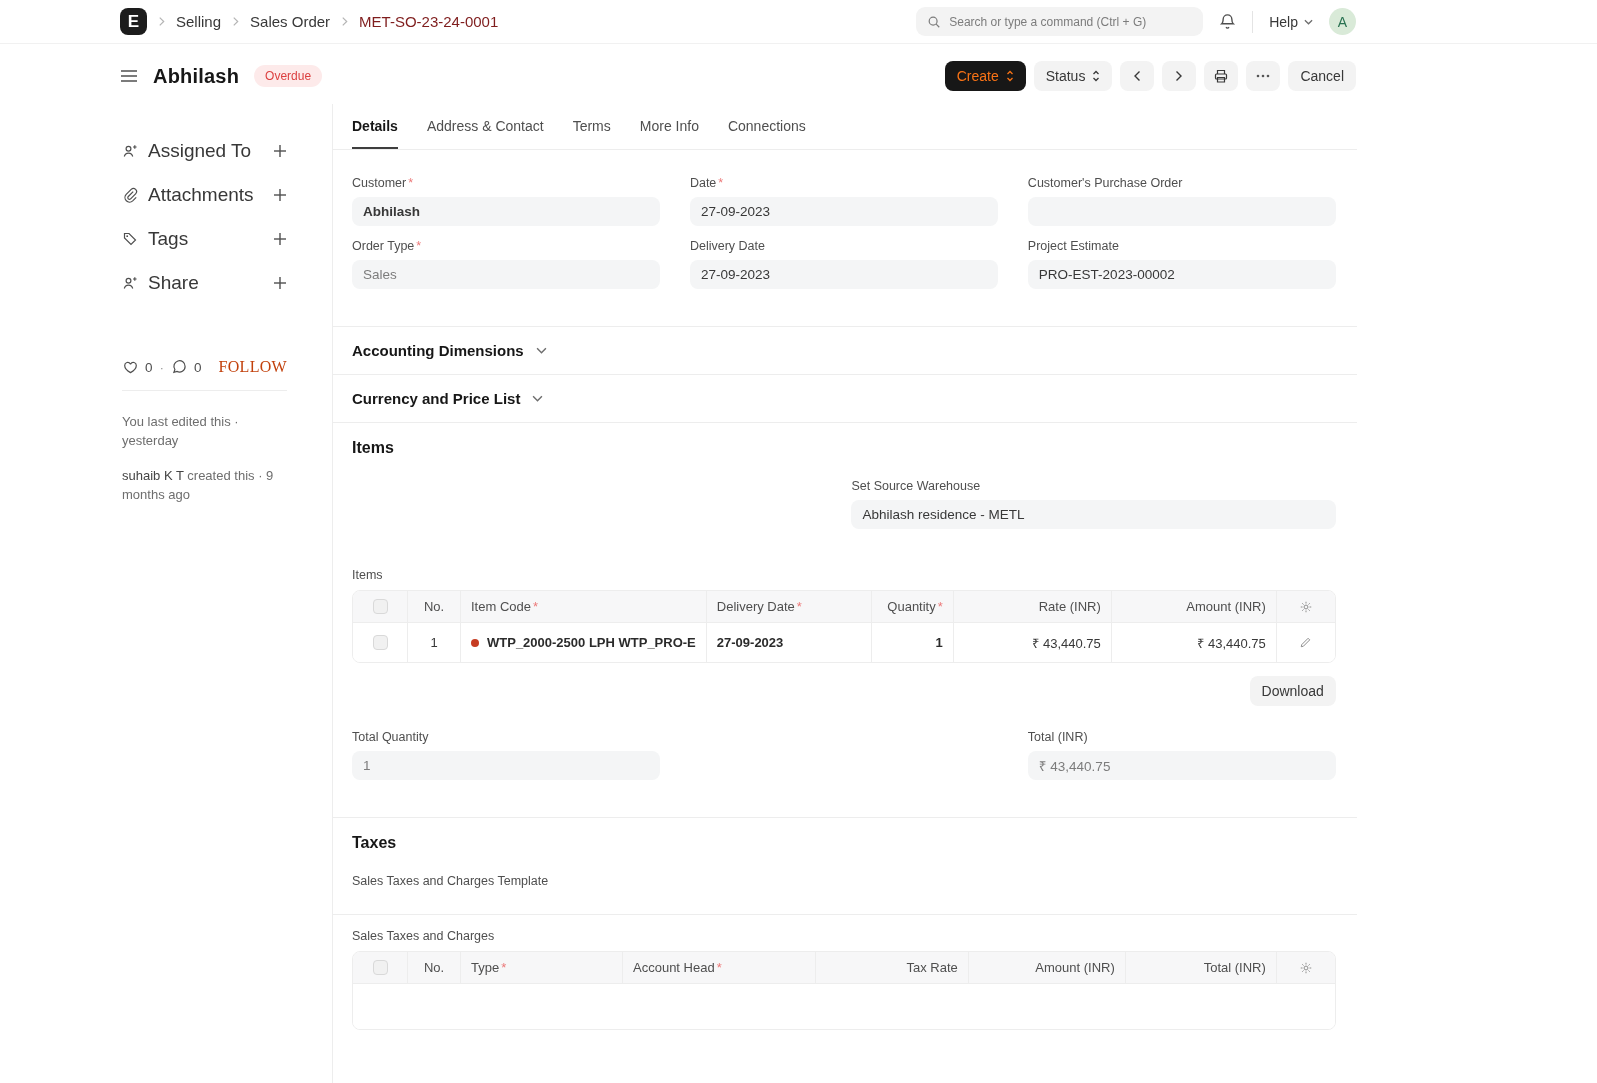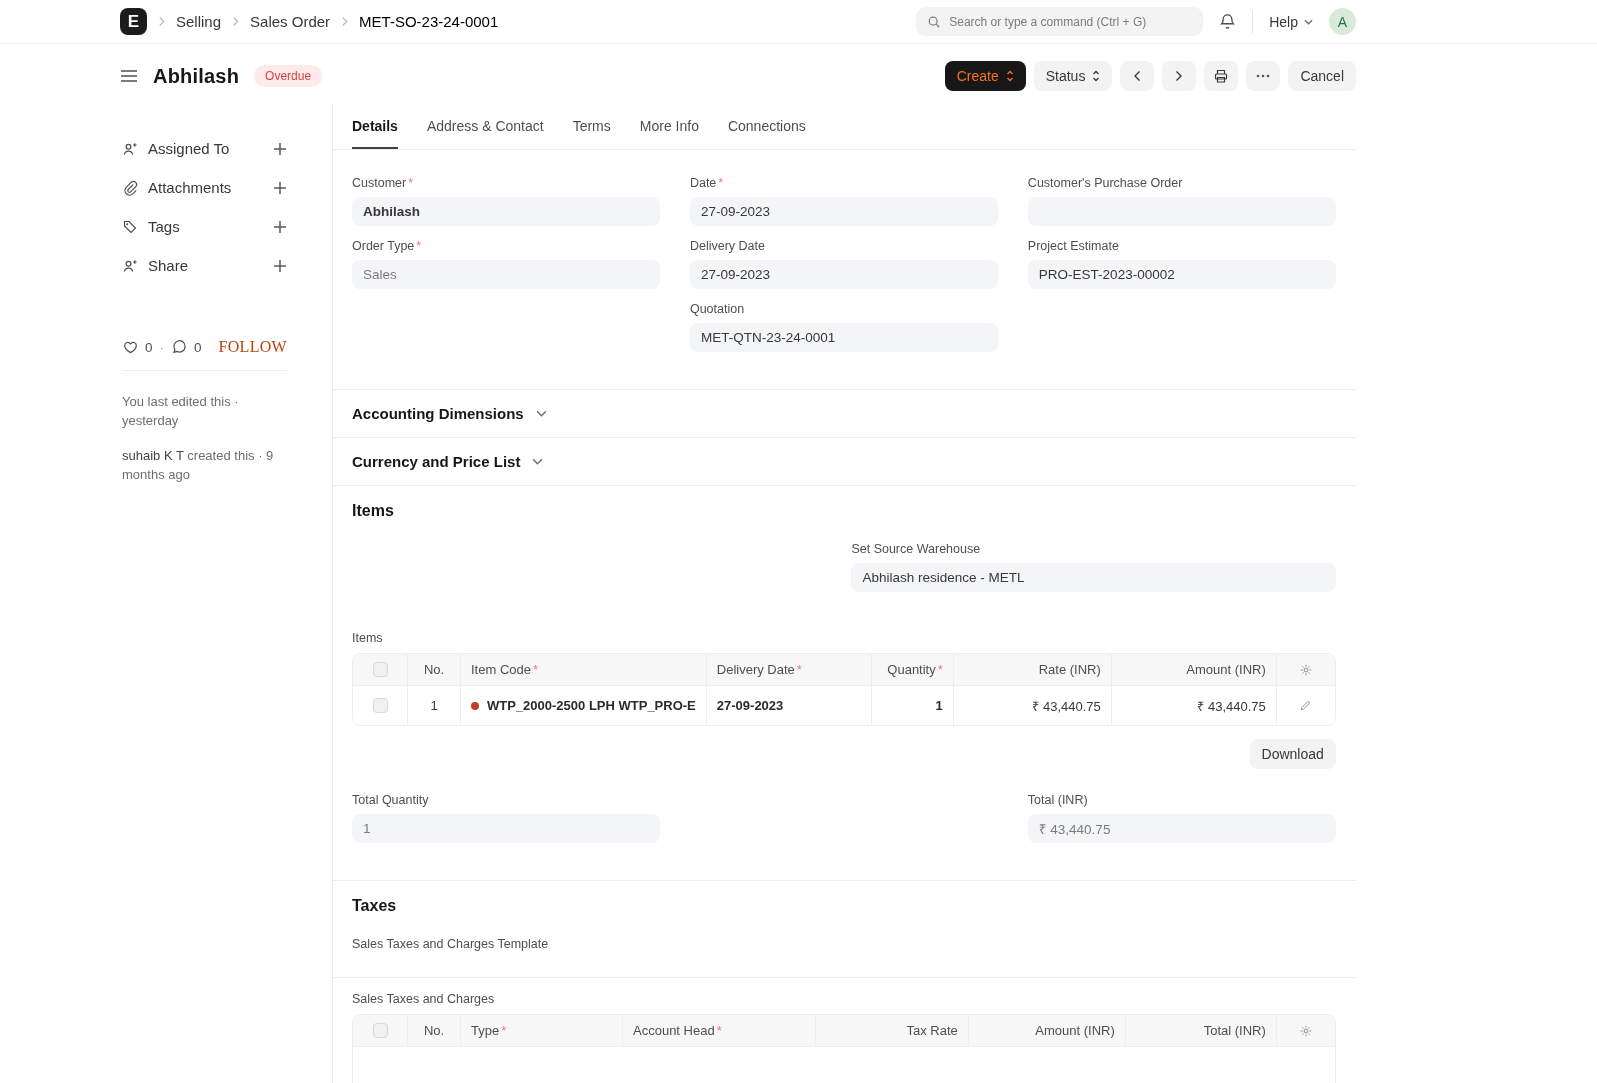--- a/index.html
+++ b/index.html
@@ -8,21 +8,21 @@
   svg { display:block; }
 
   
   .navbar { height:44px; display:flex; align-items:center; justify-content:space-between;
     padding:0 241px 0 120px; border-bottom:1px solid #f1f1f1; }
   .nav-left { display:flex; align-items:center; gap:11px; }
   .logo { width:27px; height:27px; background:#1c1c1c; border-radius:8px; color:#fff;
     font-weight:700; font-size:17px; display:flex; align-items:center; justify-content:center; cursor:pointer; }
   .crumb-chev { color:#b5b5b5; }
   .crumb { font-size:15px; color:#383838; font-weight:500; text-decoration:none; cursor:pointer; }
-  .crumb.current { color:#000000; font-weight:400; cursor:default; }
+  .crumb.current { color:#7f1d1d; font-weight:400; cursor:default; }
   .nav-right { display:flex; align-items:center; gap:16px; }
   .search-box { width:287px; height:29px; background:#f3f3f3; border-radius:9px;
     display:flex; align-items:center; gap:8px; padding:0 11px; color:#7c7c7c; }
   .search-box input { border:none; outline:none; background:transparent; flex:1;
     font-size:12px; color:#555; font-family:inherit; }
   .search-box input::placeholder { color:#7c7c7c; }
   .icon-plain { color:#4f4f4f; background:none; border:none; cursor:pointer; }
   .nav-divider { width:1px; height:22px; background:#e4e4e4; }
   .help { display:flex; align-items:center; gap:6px; font-size:14px; color:#383838; cursor:pointer; }
   .avatar { width:27px; height:27px; border-radius:50%; background:#d9ead8; color:#287150;
@@ -41,21 +41,21 @@
     display:inline-flex; align-items:center; gap:7px; padding:0 12px; cursor:pointer; }
   .btn-dark { background:#171717; color:#f97316; }
   .btn-gray { background:#f3f3f3; color:#383838; }
   .btn-icon { width:34px; justify-content:center; padding:0; }
 
   
   .content { display:flex; align-items:stretch; padding:0 241px 0 120px; }
   .sidebar { width:212px; flex:none; padding:36px 45px 0 2px; }
   .sb-item { display:flex; align-items:center; margin-bottom:22px; color:#383838; }
   .sb-item .sb-ic { color:#4f4f4f; margin-right:10px; display:flex; }
-  .sb-item .sb-label { font-size:15px; flex:1; }
+  .sb-item .sb-label { font-size:19px; flex:1; }
   .sb-plus { color:#4f4f4f; background:none; border:none; cursor:pointer; padding:0; display:flex; }
   .sb-social { display:flex; align-items:center; margin-top:64px; color:#4f4f4f; font-size:13.5px; }
   .sb-social .grp { display:flex; align-items:center; gap:6px; cursor:pointer; }
   .sb-dot { margin:0 7px; color:#9a9a9a; }
   .follow { margin-left:auto; font-size:16px; letter-spacing:.3px; color:#c2410c;
     background:none; border:none; cursor:pointer; font-family:Liberation Serif, serif; }
   .sb-sep { border:none; border-top:1px solid #ededed; margin:14px 0 22px; }
   .sb-note { font-size:13px; color:#6e6e6e; line-height:1.45; margin-bottom:16px; }
   .sb-note .who { color:#454545; }
 
@@ -377,24 +377,20 @@
         <div class="field">
           <div class="field-label">
             <span>Date</span><span class="req">*</span>
           </div>
           <div class="control">27-09-2023</div>
         </div>
         <div class="field">
           <div class="field-label">Delivery Date</div>
           <div class="control">27-09-2023</div>
         </div>
-        <div class="field">
-          <div class="field-label">Quotation</div>
-          <div class="control">MET-QTN-23-24-0001</div>
-        </div>
       </div>
       <div class="fcol">
         <div class="field">
           <div class="field-label">Customer's Purchase Order</div>
           <div class="control"></div>
         </div>
         <div class="field">
           <div class="field-label">Project Estimate</div>
           <div class="control">PRO-EST-2023-00002</div>
         </div>

